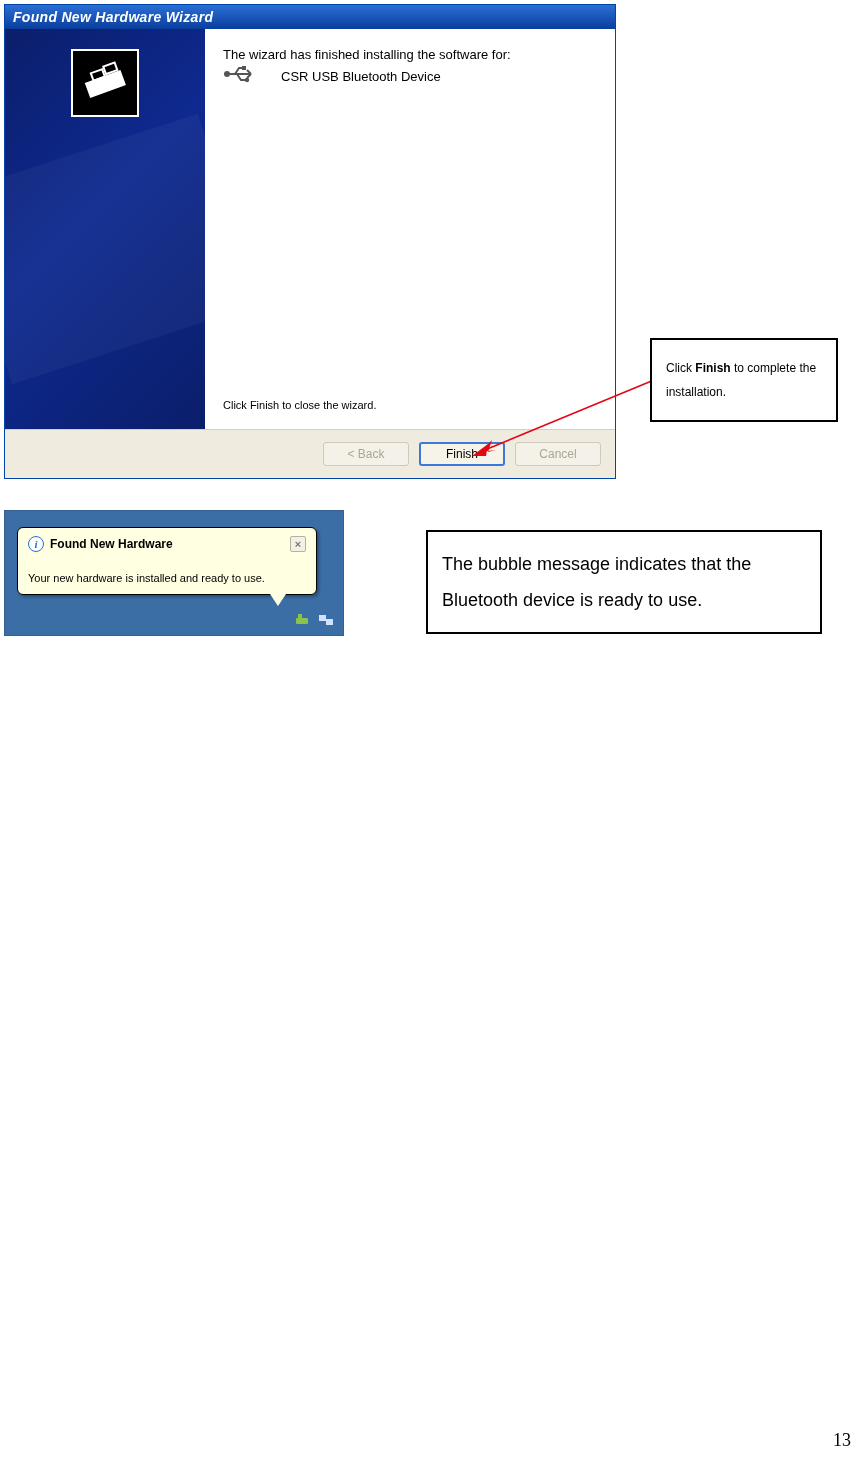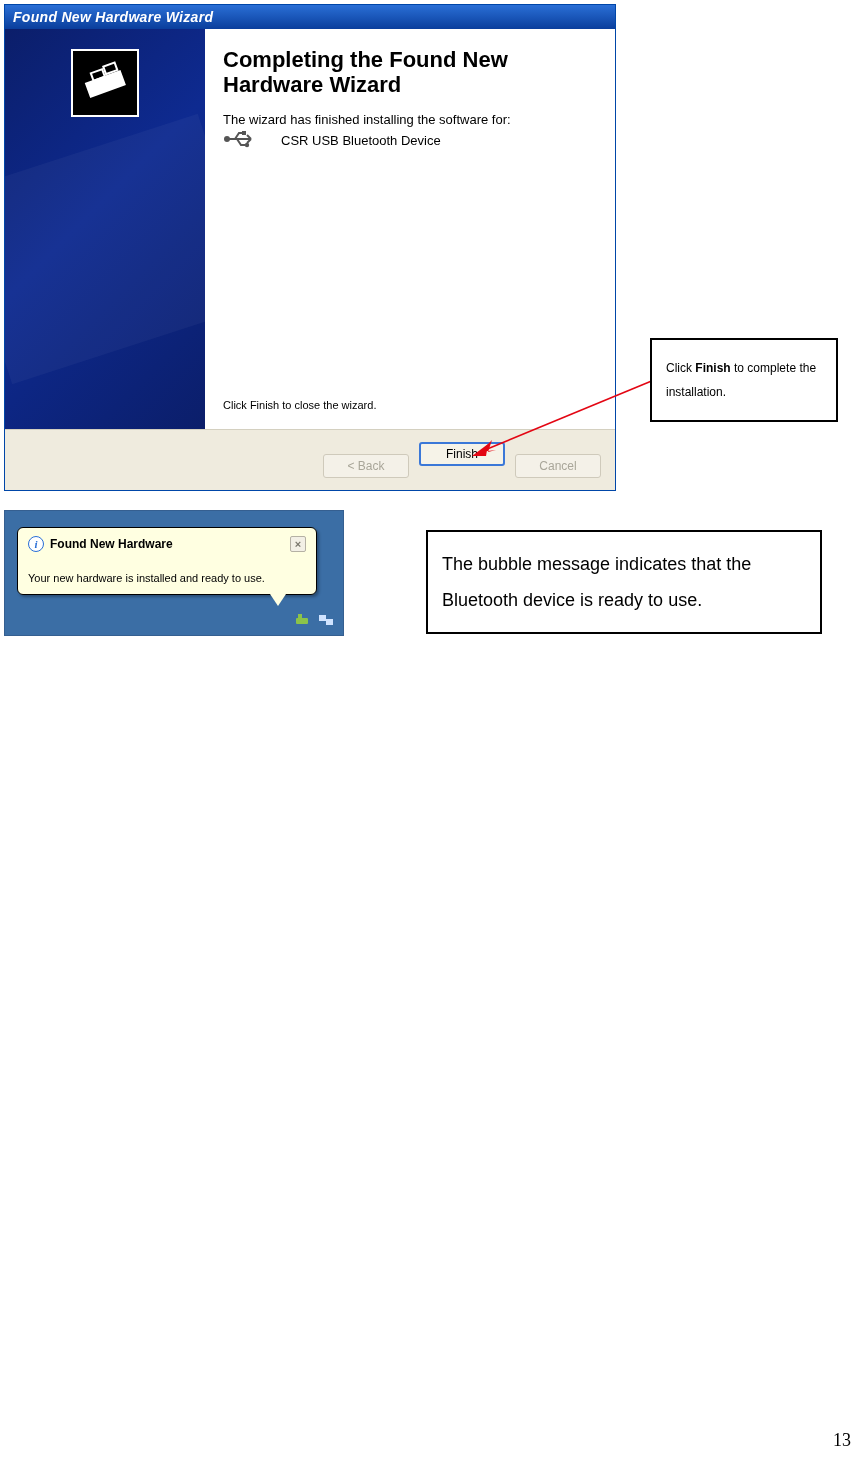--- a/index.html
+++ b/index.html
@@ -122,21 +122,20 @@
     font-size: 12px;
     font-family: Tahoma, Arial, sans-serif;
     text-align: center;
     line-height: 22px;
     border-radius: 3px;
   }
   .btn-disabled {
     background: #F4F1E8;
     border: 1px solid #CFCABB;
     color: #A9A699;
-    margin-top: 12px;
   }
   .btn-primary {
     background: #F6F3E8;
     border: 2px solid #3B78D8;
     color: #000;
     line-height: 20px;
   }
 
   
   .callout1 {
@@ -285,21 +284,20 @@
       <div class="sidepanel">
         <div class="sidepanel-chip">
           <svg class="chip-svg" viewBox="0 0 48 48">
             <rect x="6" y="18" width="36" height="14" fill="#fff" stroke="#fff" stroke-width="2" transform="rotate(-20 24 24)"></rect>
             <rect x="14" y="10" width="12" height="8" fill="none" stroke="#fff" stroke-width="2" transform="rotate(-20 24 24)"></rect>
             <rect x="28" y="8" width="12" height="8" fill="none" stroke="#fff" stroke-width="2" transform="rotate(-20 24 24)"></rect>
           </svg>
         </div>
       </div>
       <div class="contentpanel">
-        <div class="wiz-heading">Completing the Found New Hardware Wizard</div>
         <div class="wiz-sub">The wizard has finished installing the software for:</div>
         <div class="device-row">
           <span class="usb-icon">
             <svg width="34" height="24" viewBox="0 0 34 24">
               <circle cx="4" cy="12" r="3" fill="#555"></circle>
               <line x1="4" y1="12" x2="28" y2="12" stroke="#555" stroke-width="2"></line>
               <path d="M28 12 L24 8 M28 12 L24 16" stroke="#555" stroke-width="2" fill="none"></path>
               <path d="M12 12 L16 6 L20 6" stroke="#555" stroke-width="2" fill="none"></path>
               <rect x="19" y="4" width="4" height="4" fill="#555"></rect>
               <path d="M14 12 L18 18 L22 18" stroke="#555" stroke-width="2" fill="none"></path>

